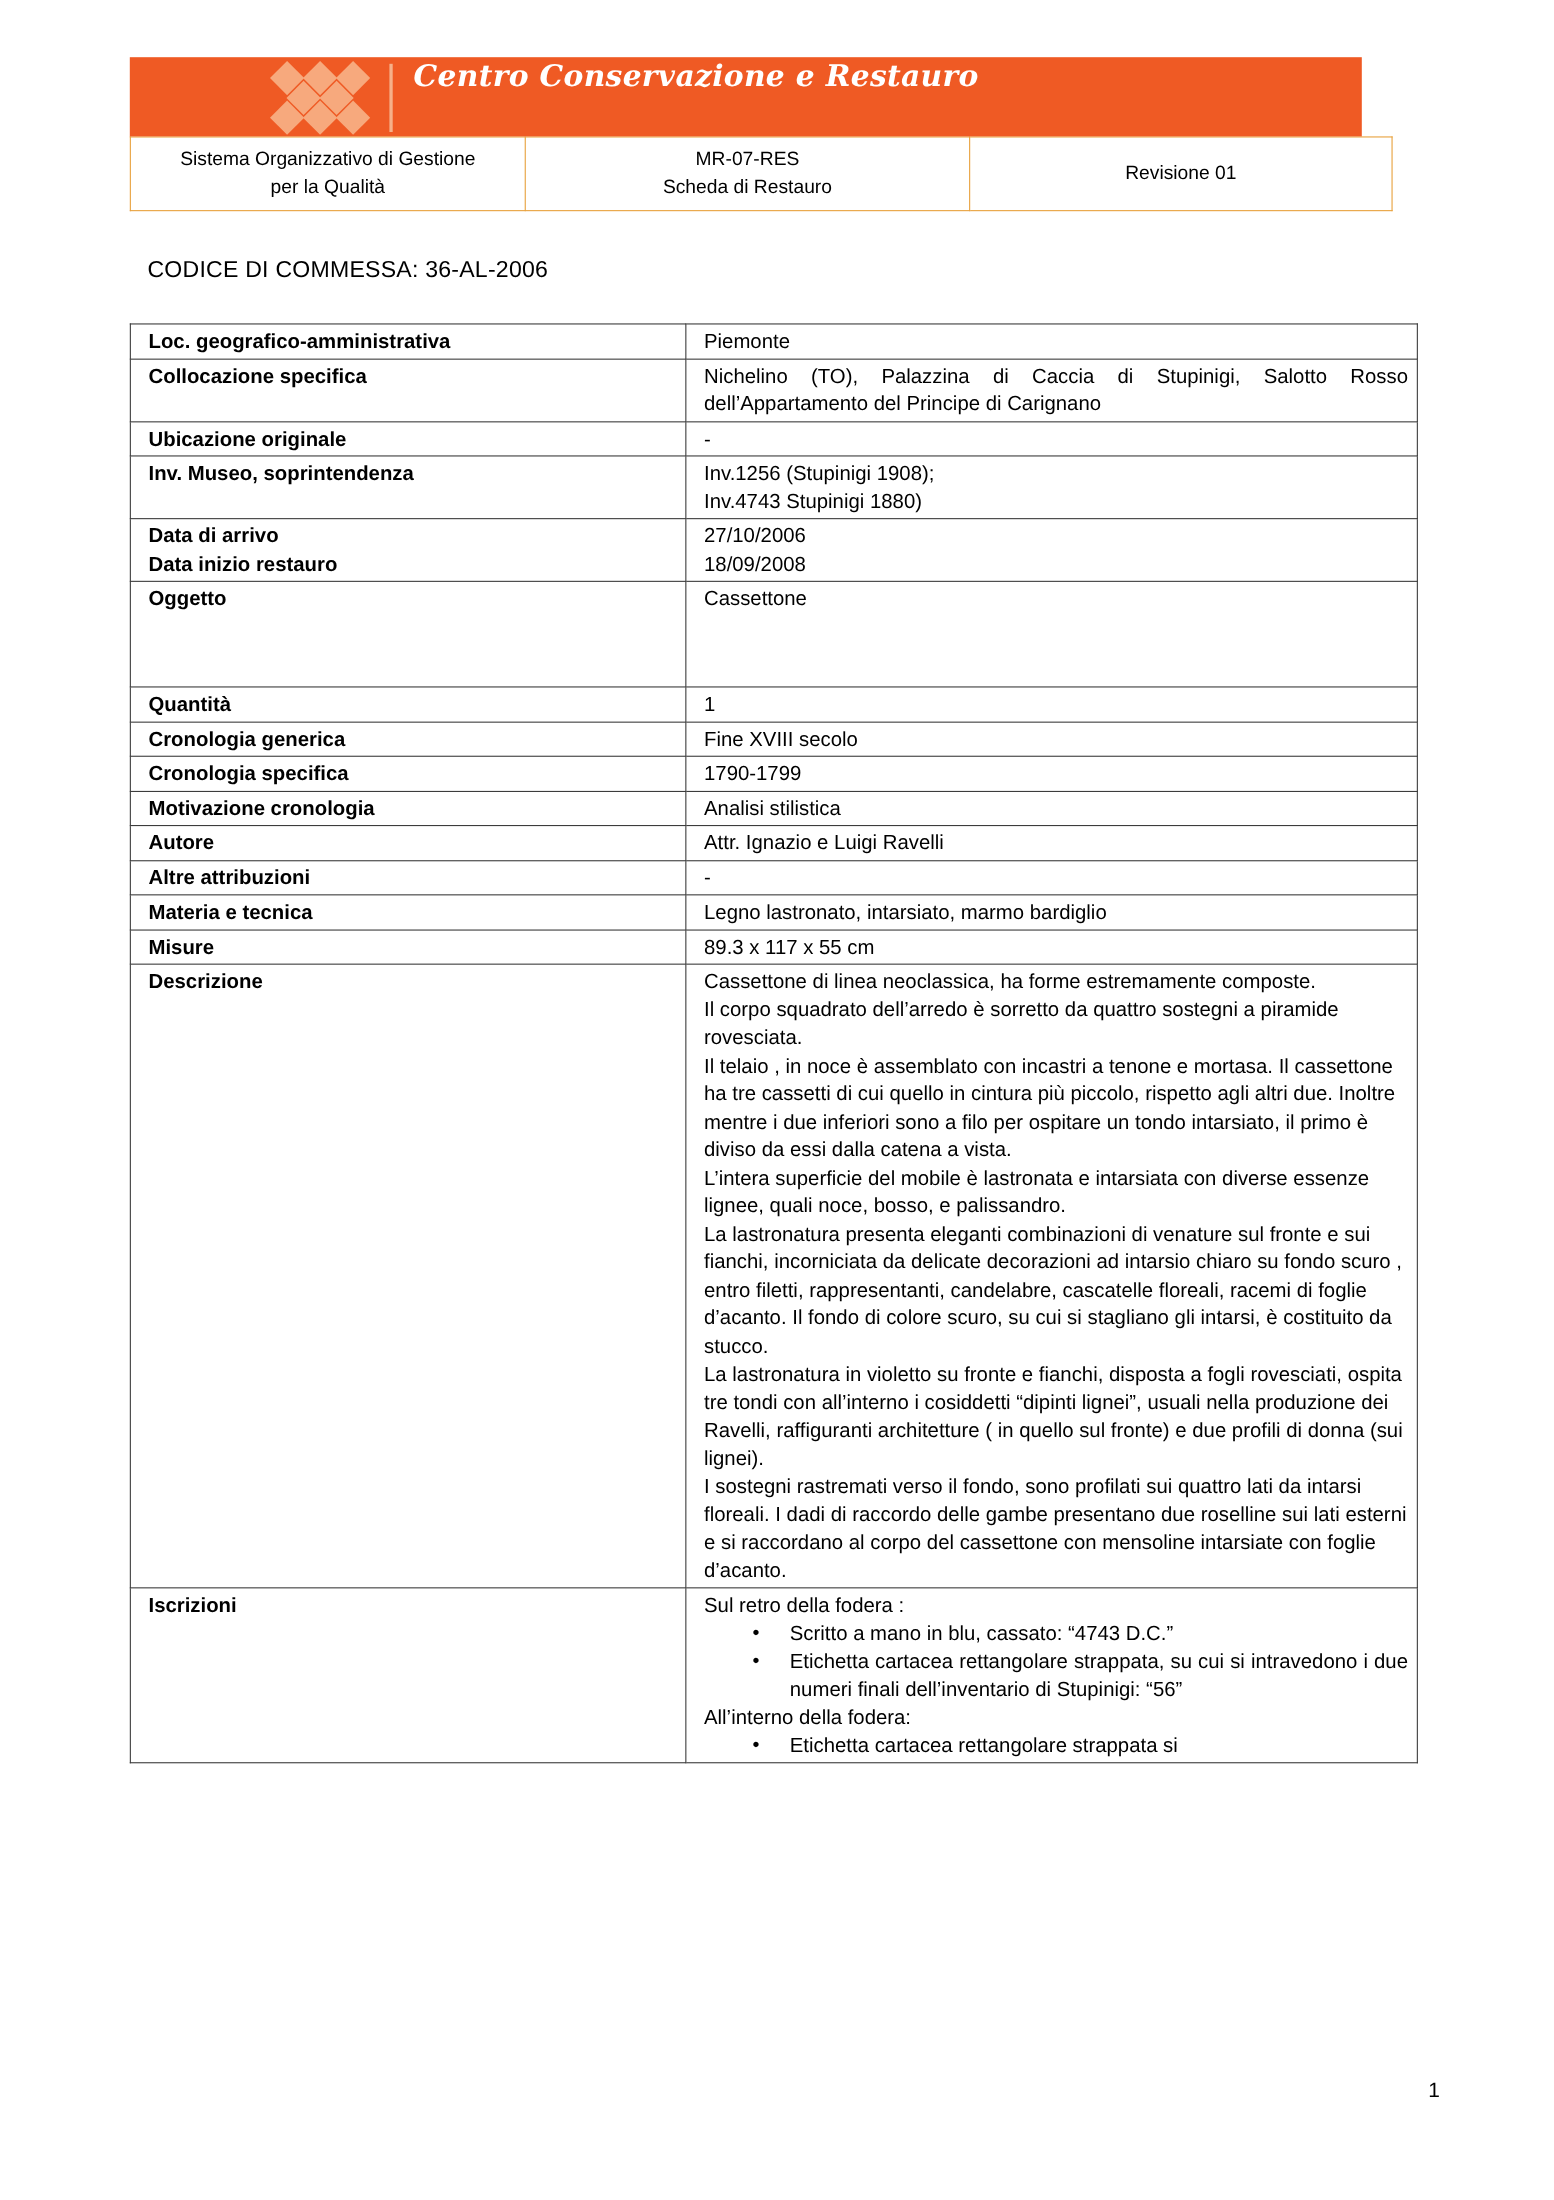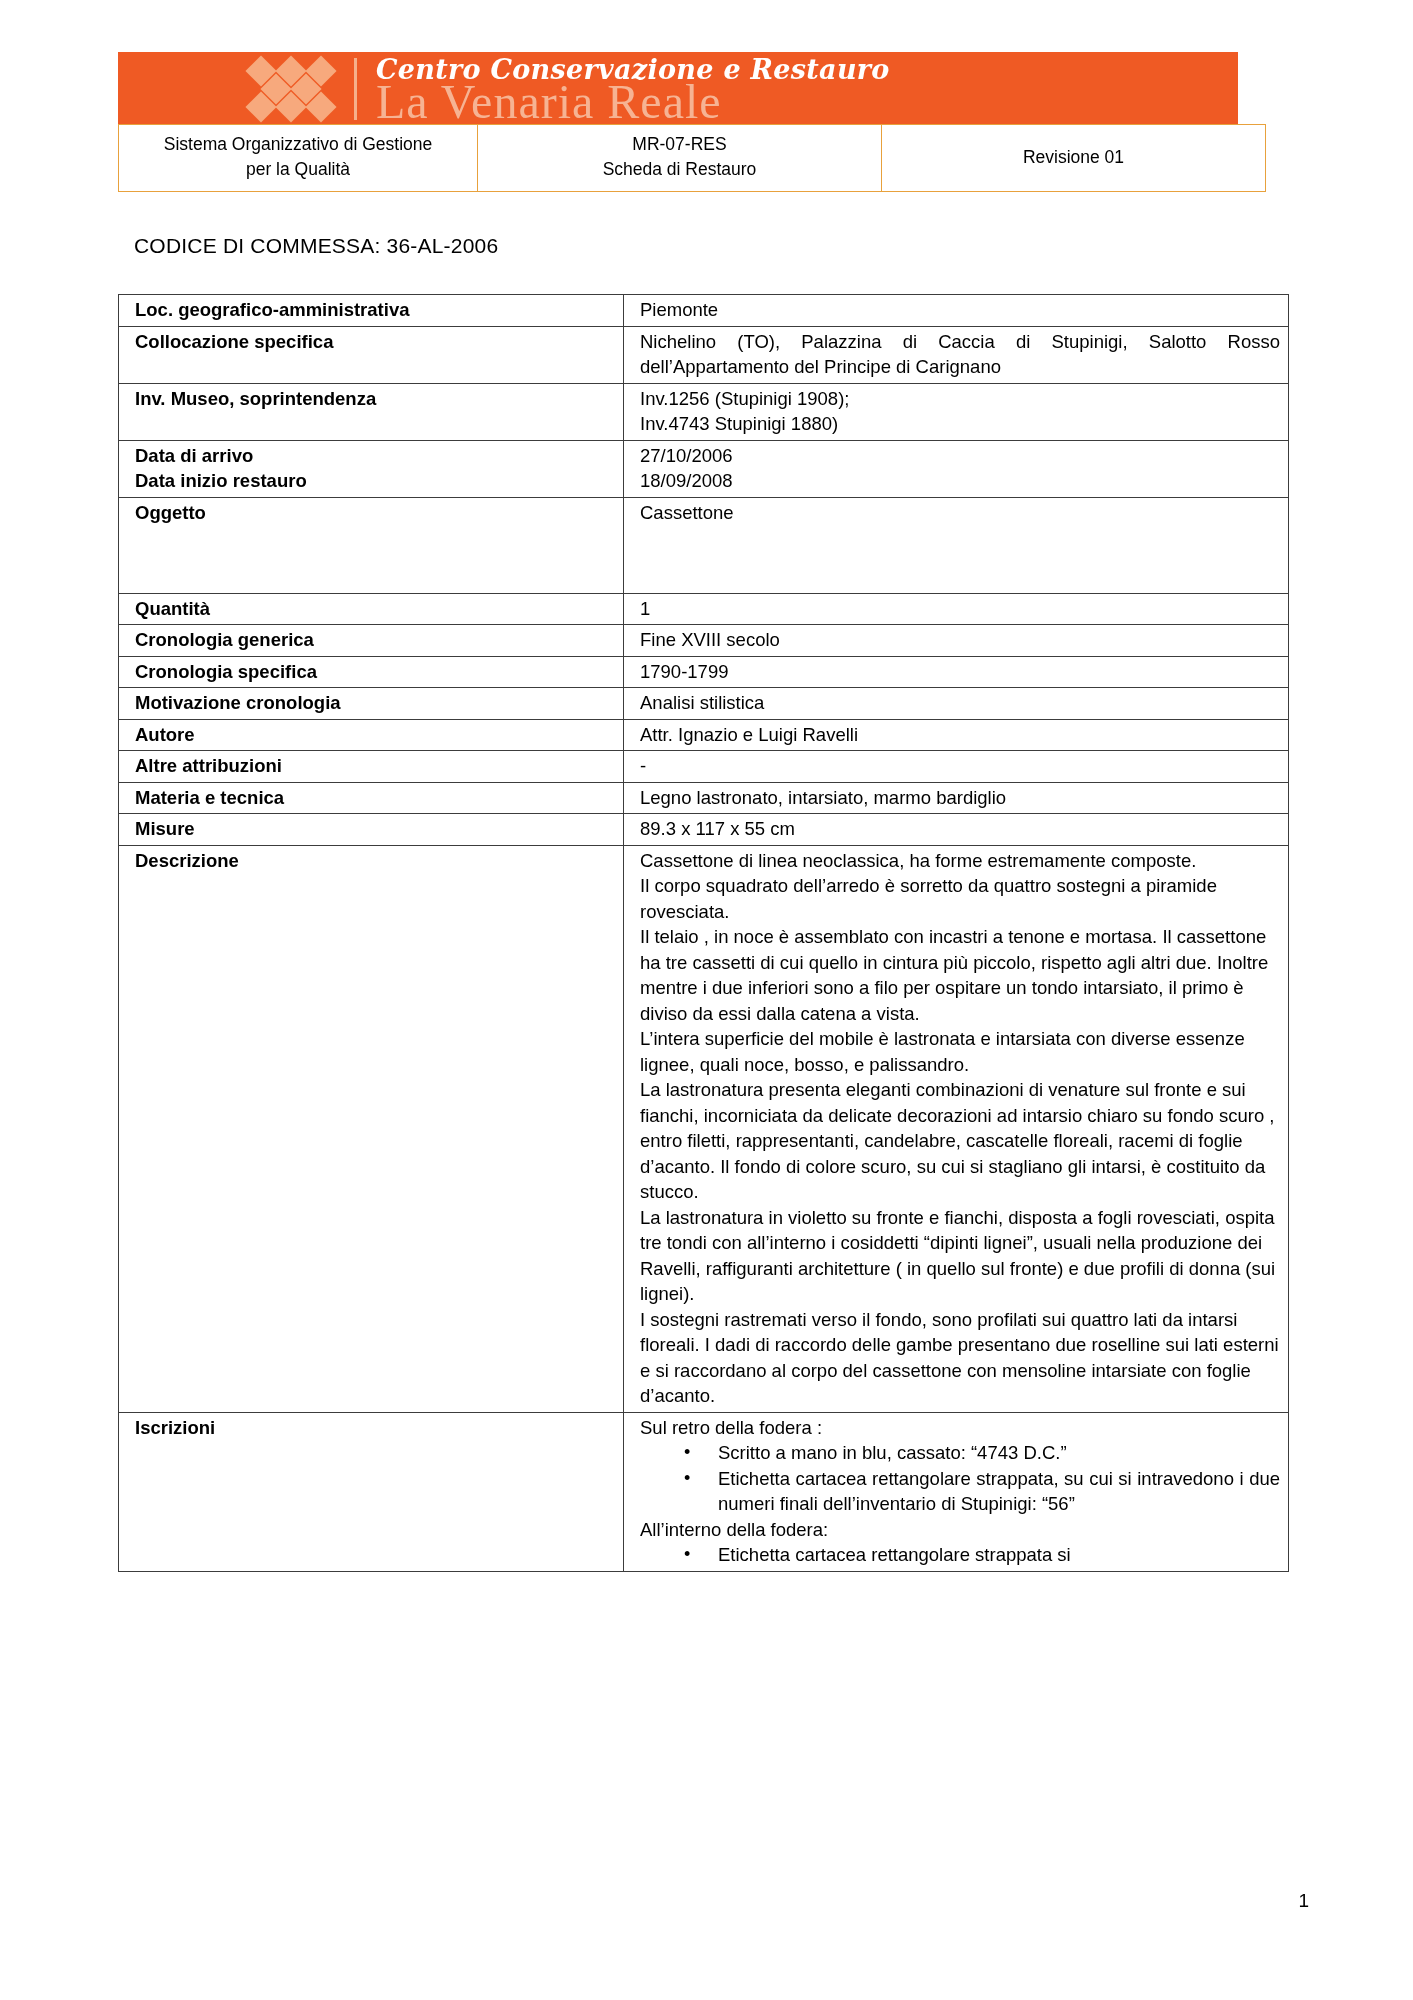--- a/index.html
+++ b/index.html
@@ -169,21 +169,20 @@
       <span class="dia" style="left:30px; top:4px;"></span>
       <span class="dia" style="left:60px; top:4px;"></span>
       <span class="dia" style="left:15px; top:22px;"></span>
       <span class="dia" style="left:45px; top:22px;"></span>
       <span class="dia" style="left:0px;  top:40px;"></span>
       <span class="dia" style="left:30px; top:40px;"></span>
       <span class="dia" style="left:60px; top:40px;"></span>
     </div>
     <div class="lh-divider"></div>
     <div class="lh-line1">Centro Conservazione e Restauro</div>
-    <div class="lh-line2">La Venaria Reale</div>
   </div>
 
   <table class="header-table">
     <tbody>
         <tr>
       <td class="hcol1 nowrap-val">Sistema Organizzativo di Gestione
 per la Qualità</td>
       <td class="hcol2 nowrap-val">MR-07-RES
 Scheda di Restauro</td>
       <td class="hcol3">Revisione 01</td>
@@ -199,20 +198,24 @@
         <tr>
       <td class="col-label label">Loc. geografico-amministrativa</td>
       <td class="col-value value">Piemonte</td>
     </tr>
 
     <tr>
       <td class="col-label label">Collocazione specifica</td>
       <td class="col-value value justify">Nichelino (TO), Palazzina di Caccia di Stupinigi, Salotto Rosso dell’Appartamento del Principe di Carignano</td>
     </tr>
 
+    <tr>
+      <td class="col-label label">Ubicazione originale</td>
+      <td class="col-value value">-</td>
+    </tr>
 
     <tr>
       <td class="col-label label">Inv. Museo, soprintendenza</td>
       <td class="col-value value nowrap-val">Inv.1256 (Stupinigi 1908);
 Inv.4743 Stupinigi 1880)</td>
     </tr>
 
     <tr>
       <td class="col-label label nowrap-val">Data di arrivo
 Data inizio restauro</td>

